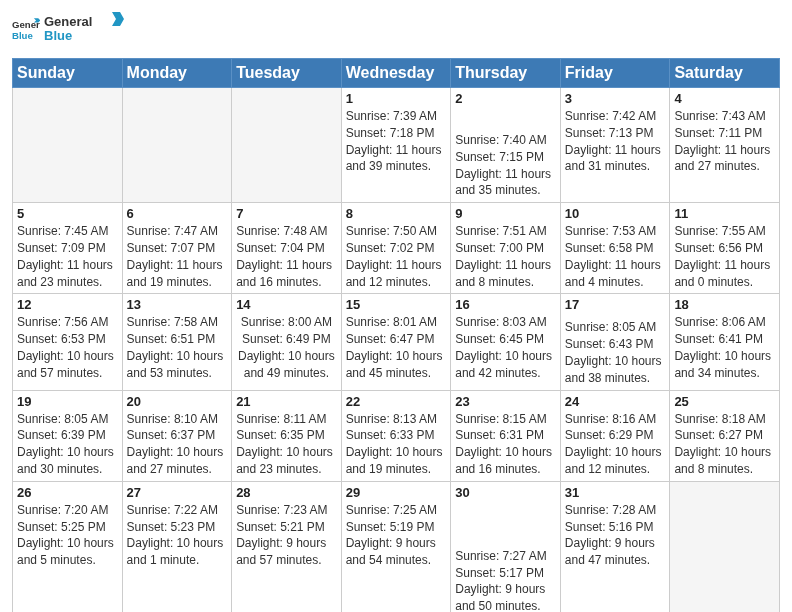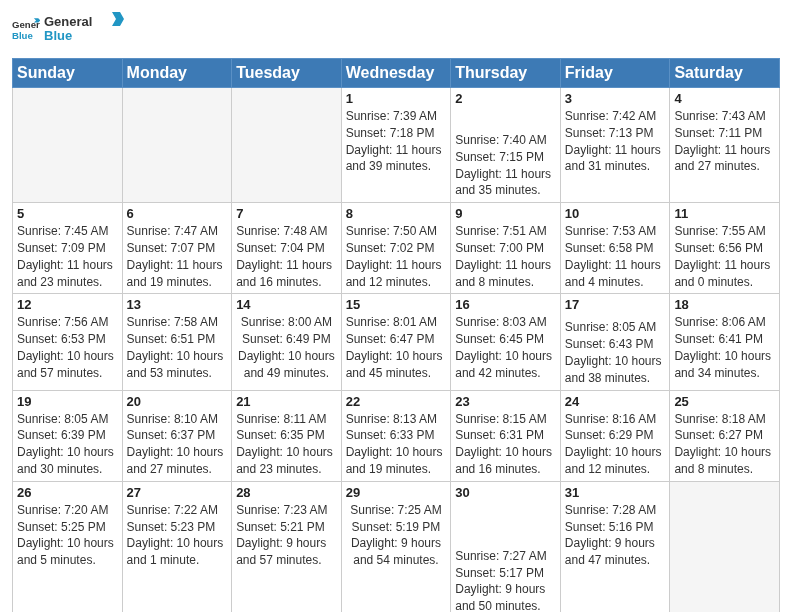--- a/index.html
+++ b/index.html
@@ -325,21 +325,21 @@
           </td>
           <td>
             <span class="day-num">28</span>
             <div class="day-info" style="white-space: pre-line;">Sunrise: 7:23 AM
 Sunset: 5:21 PM
 Daylight: 9 hours
 and 57 minutes.</div>
           </td>
           <td>
             <span class="day-num">29</span>
-            <div class="day-info" style="white-space: pre-line; text-align: center;">Sunrise: 7:25 AM
+            <div class="day-info" style="white-space: pre-line;">Sunrise: 7:25 AM
 Sunset: 5:19 PM
 Daylight: 9 hours
 and 54 minutes.</div>
           </td>
           <td>
             <span class="day-num">30</span>
             <div class="day-info" style="white-space: pre-line; margin-top: 48px;">Sunrise: 7:27 AM
 Sunset: 5:17 PM
 Daylight: 9 hours
 and 50 minutes.</div>

